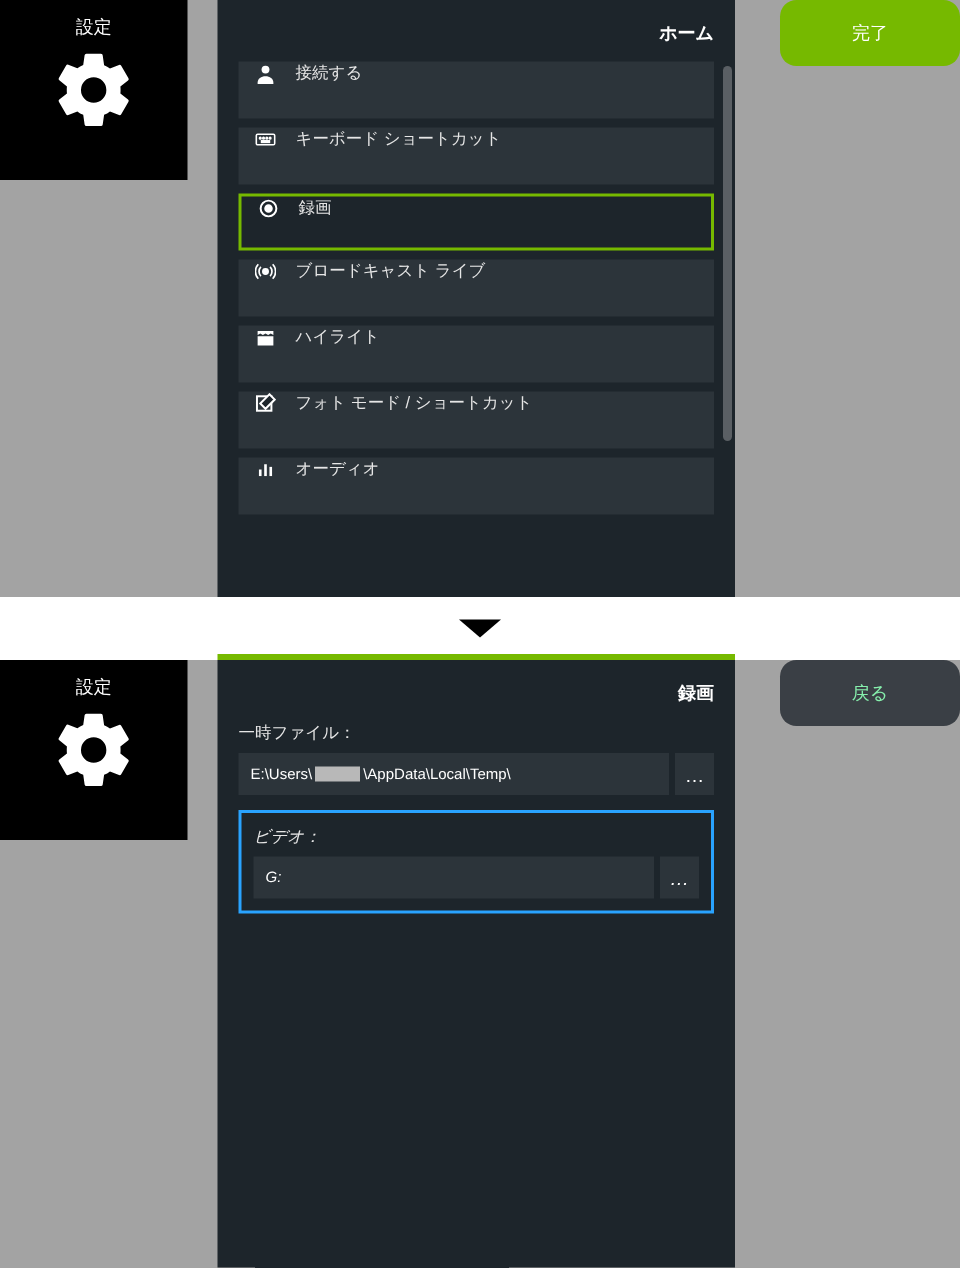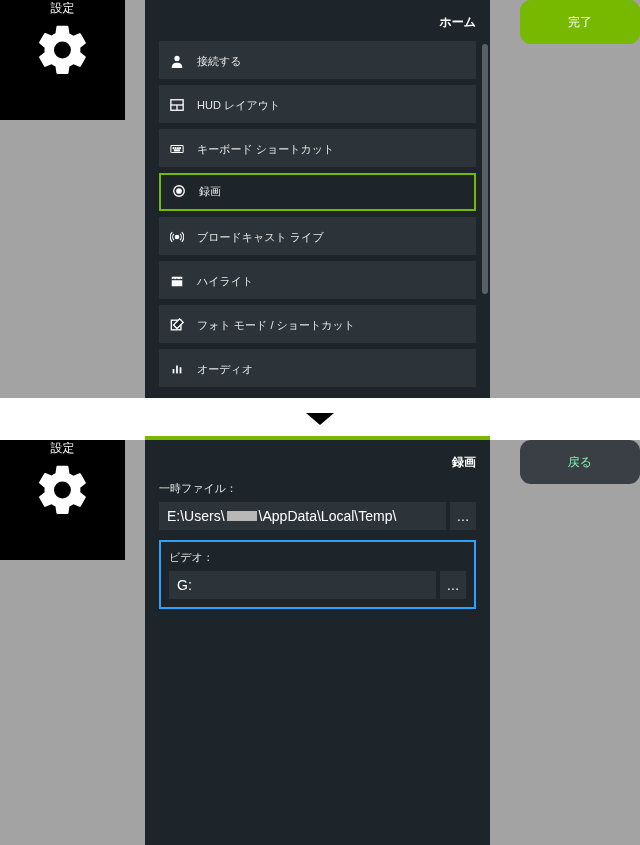--- a/index.html
+++ b/index.html
@@ -2,49 +2,49 @@
 <html><head>
 <meta charset="utf-8">
 <style>
 * { box-sizing: border-box; margin: 0; padding: 0; }
 body { width: 640px; height: 845px; background: #a3a3a3; font-family: "Meiryo", "MS Gothic", sans-serif; font-size: 12px; color: #fff; position: relative; overflow: hidden; }
 
 .screen { position: absolute; left: 0; width: 640px; }
 .screen-top { top: 0; height: 398px; }
 .screen-bot { top: 440px; height: 405px; }
 
-.settings-tile { position: absolute; left: 0; top: 0; width: 125px; height: 120px; background: #000; display: flex; flex-direction: column; align-items: center; }
+.settings-tile { position: absolute; left: 0; top: 0; width: 125px; height: 120px; background: #000; display: flex; flex-direction: column; align-items: center; padding-top: 10px; }
 .settings-tile .label { color: #fff; font-size: 12px; margin-bottom: 4px; }
 .gear { width: 58px; height: 58px; }
 
 .panel { position: absolute; left: 145px; top: 0; width: 345px; background: #1d252b; }
 .panel-top { height: 398px; padding: 14px 14px 0 14px; }
 .panel-bot { height: 405px; padding: 14px 14px 0 14px; }
 
 .panel-title { color: #fff; font-size: 12px; font-weight: bold; margin-bottom: 10px; text-align: right; }
 
 .menu-list { position: relative; }
-.menu-item { background: #2c343a; color: #e6e6e6; height: 38px; display: flex; align-items: flex-end; padding: 10px 10px; margin-bottom: 6px; cursor: pointer; font-size: 11px; }
+.menu-item { background: #2c343a; color: #e6e6e6; height: 38px; display: flex; align-items: flex-start; padding: 0 10px; margin-bottom: 6px; cursor: pointer; font-size: 11px; }
 .menu-item .icon { width: 16px; height: 16px; margin-right: 12px; display: inline-flex; align-items: center; justify-content: center; }
 .menu-item.selected { background: #1d252b; border: 2px solid #76b900; }
 
 .scrollbar { position: absolute; right: 2px; top: 44px; width: 6px; height: 250px; background: #5a5f64; border-radius: 3px; }
 
 .action-btn { position: absolute; top: 0; right: 0; height: 44px; width: 120px; display: flex; align-items: center; justify-content: center; font-size: 12px; cursor: pointer; border-radius: 11px; }
 .btn-done { background: #76b900; color: #fff; }
 .btn-back { background: #3a3f45; color: #86efac; }
 
 
 .field-group { margin-bottom: 10px; }
 .field-label { font-size: 11px; color: #e6e6e6; margin-bottom: 6px; }
 .path-row { display: flex; align-items: stretch; height: 28px; }
-.path-input { flex: 1; background: #2c343a; color: #fff; border: none; font-size: 14px; padding: 0 8px; display: flex; align-items: center; }
+.path-input { flex: 1; background: #2c343a; color: #fff; border: none; font-size: 10px; padding: 0 8px; display: flex; align-items: center; }
 .path-btn { width: 26px; background: #2c343a; color: #fff; display: flex; align-items: center; justify-content: center; margin-left: 4px; cursor: pointer; font-size: 13px; }
 
-.highlight-box { border: 2px solid #29a3ff; padding: 8px; margin-top: 6px; }
+.highlight-box { border: 2px solid #29a3ff; padding: 8px; margin-top: 6px; font-style: italic; }
 
 .redacted { display: inline-block; width: 30px; height: 10px; background: #b8b8b8; vertical-align: middle; margin: 0 2px; }
 
 
 .divider { position: absolute; left: 0; top: 398px; width: 640px; height: 42px; background: #fff; display: flex; align-items: center; justify-content: center; }
 .green-bar { position: absolute; left: 145px; width: 345px; height: 4px; background: #76b900; }
 .green-bar.top { top: 436px; }
 .down-tri { width: 0; height: 0; border-left: 14px solid transparent; border-right: 14px solid transparent; border-top: 12px solid #000; }
 
 svg { display: block; }
@@ -73,30 +73,20 @@
       <div class="menu-item">
         <span class="icon">
           <svg viewBox="0 0 16 16" width="14" height="14" fill="#fff">
               <circle cx="8" cy="5" r="3"></circle>
               <path d="M2 15c0-3.3 2.7-5 6-5s6 1.7 6 5v1H2z"></path>
             </svg>
         </span>
         <span>接続する</span>
       </div>
 
-      <div class="menu-item">
-        <span class="icon">
-          <svg viewBox="0 0 16 16" width="14" height="14" fill="none" stroke="#fff" stroke-width="1.5">
-              <rect x="1" y="2" width="14" height="12"></rect>
-              <line x1="1" y1="8" x2="15" y2="8"></line>
-              <line x1="8" y1="8" x2="8" y2="14"></line>
-            </svg>
-        </span>
-        <span>HUD レイアウト</span>
-      </div>
 
       <div class="menu-item">
         <span class="icon">
           <svg viewBox="0 0 16 16" width="14" height="14" fill="none" stroke="#fff" stroke-width="1.2">
               <rect x="1" y="4" width="14" height="8" rx="1"></rect>
               <circle cx="4" cy="7" r=".6" fill="#fff"></circle>
               <circle cx="6.5" cy="7" r=".6" fill="#fff"></circle>
               <circle cx="9" cy="7" r=".6" fill="#fff"></circle>
               <circle cx="11.5" cy="7" r=".6" fill="#fff"></circle>
               <rect x="5" y="9" width="6" height="1.2" fill="#fff"></rect>

